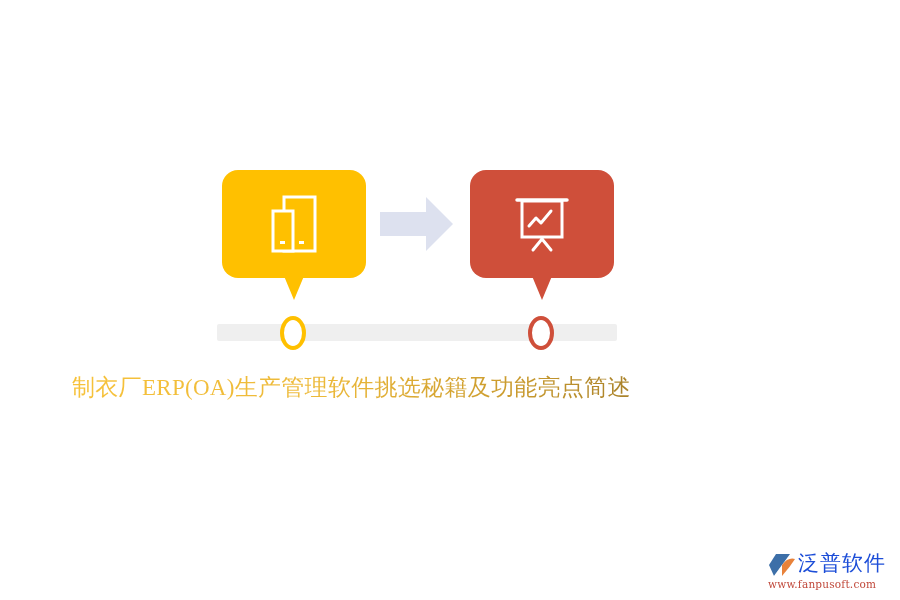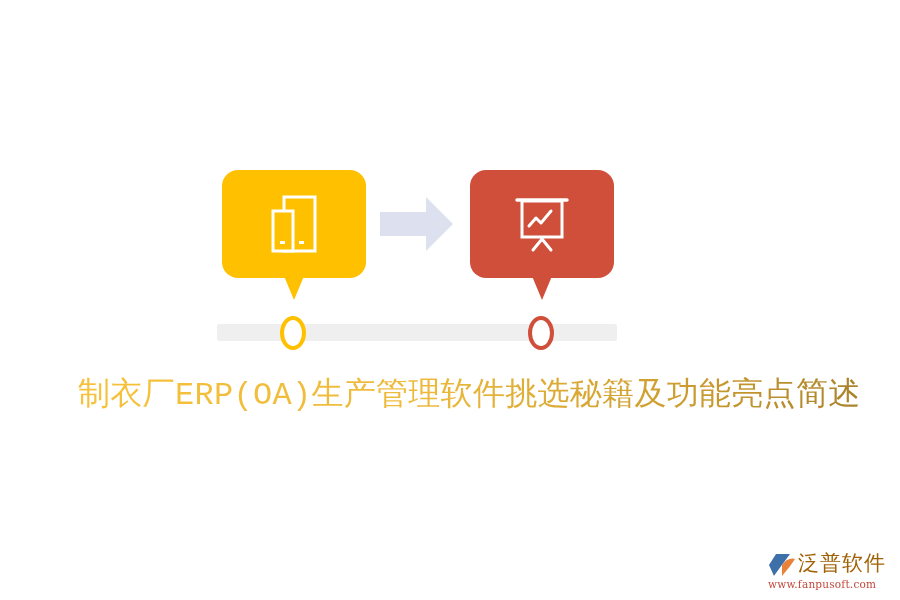--- a/index.html
+++ b/index.html
@@ -26,30 +26,30 @@
       background: #efefef; border-radius: 2px;
     }
     .ring {
       position: absolute; top: 316px; width: 26px; height: 34px;
       box-sizing: border-box; border-radius: 50%; background: #ffffff;
       border-width: 4px; border-style: solid;
     }
     #ring-1 { left: 280px; }
     #ring-2 { left: 528px; }
     #title {
-      position: absolute; left: 78px; top: 372px; white-space: nowrap;
-      font-size: 32px; letter-spacing: 0.3px;
-      font-family: Liberation Mono, monospace;
+      position: absolute; left: 72px; top: 372px; white-space: nowrap;
+      font-size: 23px; letter-spacing: 0.3px;
+      font-family: Liberation Serif, serif;
       background: linear-gradient(90deg, #f7c23a 0%, #ecb93a 45%, #c99a2e 80%, #a9822a 100%);
       -webkit-background-clip: text; background-clip: text; color: transparent;
     }
     #logo { position: absolute; left: 768px; top: 552px; width: 126px; height: 40px; }
     #logo-mark { position: absolute; left: 0; top: 1px; }
     #logo-name {
-      position: absolute; left: 30px; top: -3px; font-size: 21px; color: #a16207;
+      position: absolute; left: 30px; top: -3px; font-size: 21px; color: #1d4ed8;
       font-family: "DejaVu Sans", sans-serif; letter-spacing: 1px; white-space: nowrap;
     }
     #logo-url {
       position: absolute; left: 0; top: 26px; font-size: 10.5px; color: #c0483a;
       font-family: "DejaVu Serif", serif; white-space: nowrap; letter-spacing: 0.2px; text-align: center;
     }
   </style>
 </head>
 <body>
 

